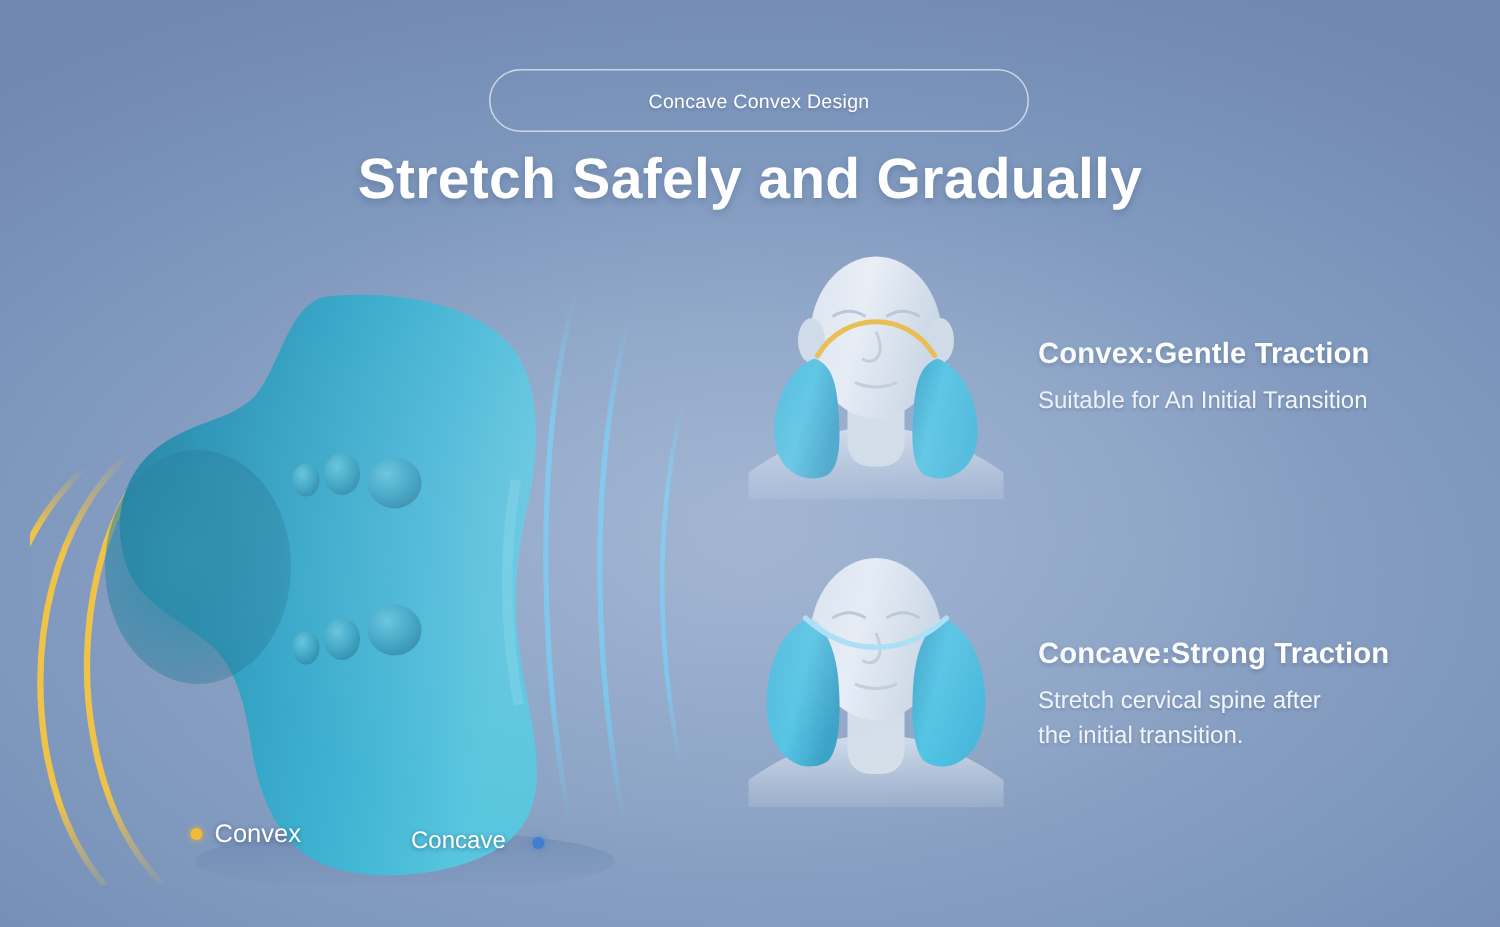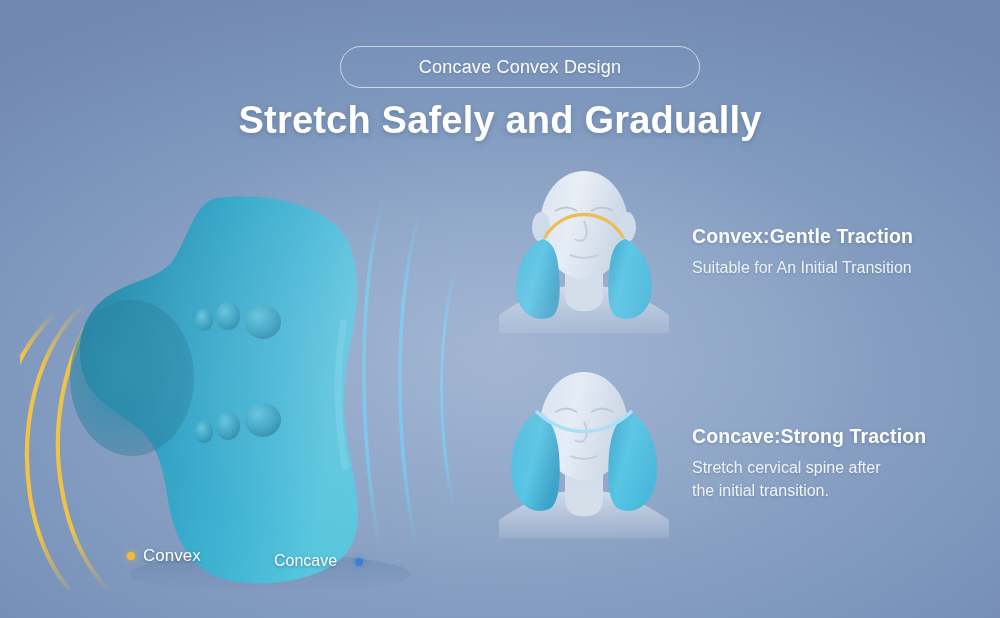--- a/index.html
+++ b/index.html
@@ -26,32 +26,32 @@
     top: 18%;
     width: 76%;
     height: 74%;
     background: radial-gradient(ellipse at 50% 50%, rgba(200,216,238,0.30) 0%, rgba(190,208,234,0.12) 45%, rgba(255,255,255,0) 72%);
     pointer-events: none;
   }
 
   
   .pill {
     position: absolute;
-    left: 340px;
+    left: 326px;
     top: 46px;
     width: 360px;
     height: 42px;
     border: 1.4px solid rgba(255,255,255,0.62);
     border-radius: 21px;
     box-sizing: border-box;
     display: flex;
     align-items: center;
     justify-content: center;
     color: #ffffff;
-    font-size: 18px;
+    font-size: 13px;
     letter-spacing: 0.2px;
     text-shadow: 0 1px 2px rgba(40,60,90,0.22);
   }
   .main-title {
     position: absolute;
     left: 0;
     top: 99px;
     width: 1000px;
     text-align: center;
     color: #ffffff;

